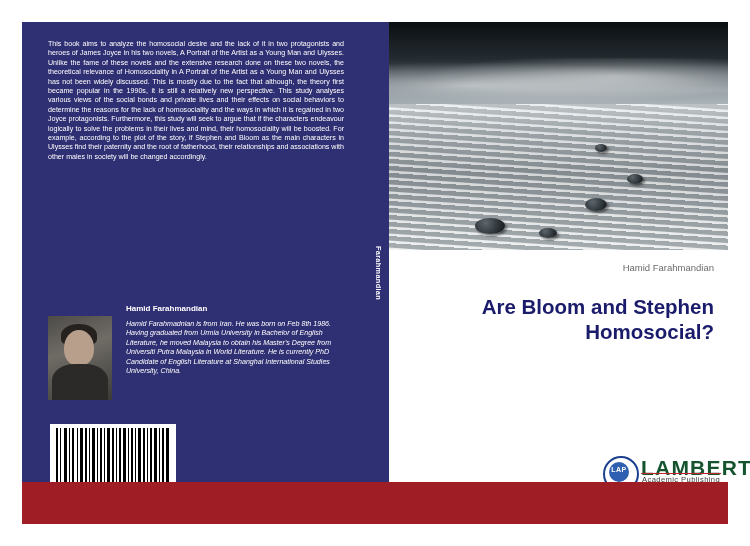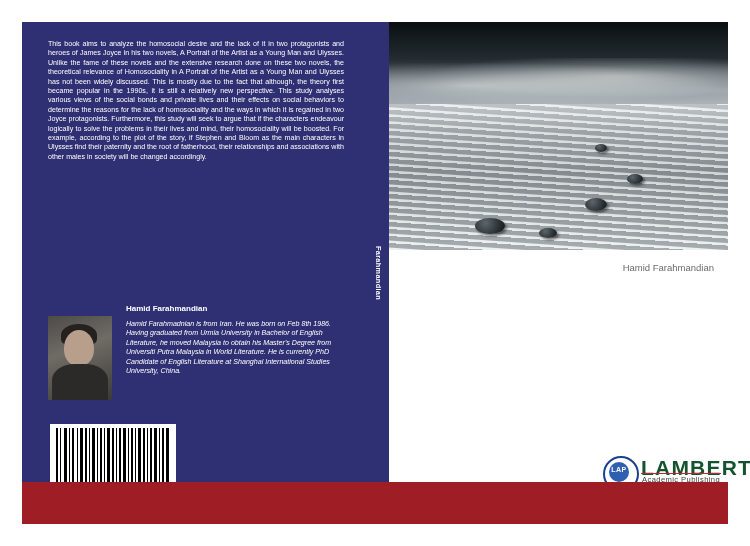--- a/index.html
+++ b/index.html
@@ -372,20 +372,21 @@
         <div class="clouds"></div>
         <div class="dunes"></div>
         <div class="rock" style="left:206px;top:122px;width:12px;height:8px"></div>
         <div class="rock" style="left:238px;top:152px;width:16px;height:10px"></div>
         <div class="rock" style="left:196px;top:176px;width:22px;height:13px"></div>
         <div class="rock" style="left:86px;top:196px;width:30px;height:16px"></div>
         <div class="rock" style="left:150px;top:206px;width:18px;height:10px"></div>
       </div>
 
       <div class="title-author">Hamid Farahmandian</div>
+      <div class="book-title">Are Bloom and Stephen Homosocial?</div>
 
       <div class="publisher">
         <div class="pub-emblem">
           <div class="ring"></div>
           <div class="inner"></div>
           <div class="lap">LAP</div>
         </div>
         <div class="pub-name">LAMBERT</div>
         <div class="pub-rule"></div>
         <div class="pub-sub">Academic Publishing</div>

